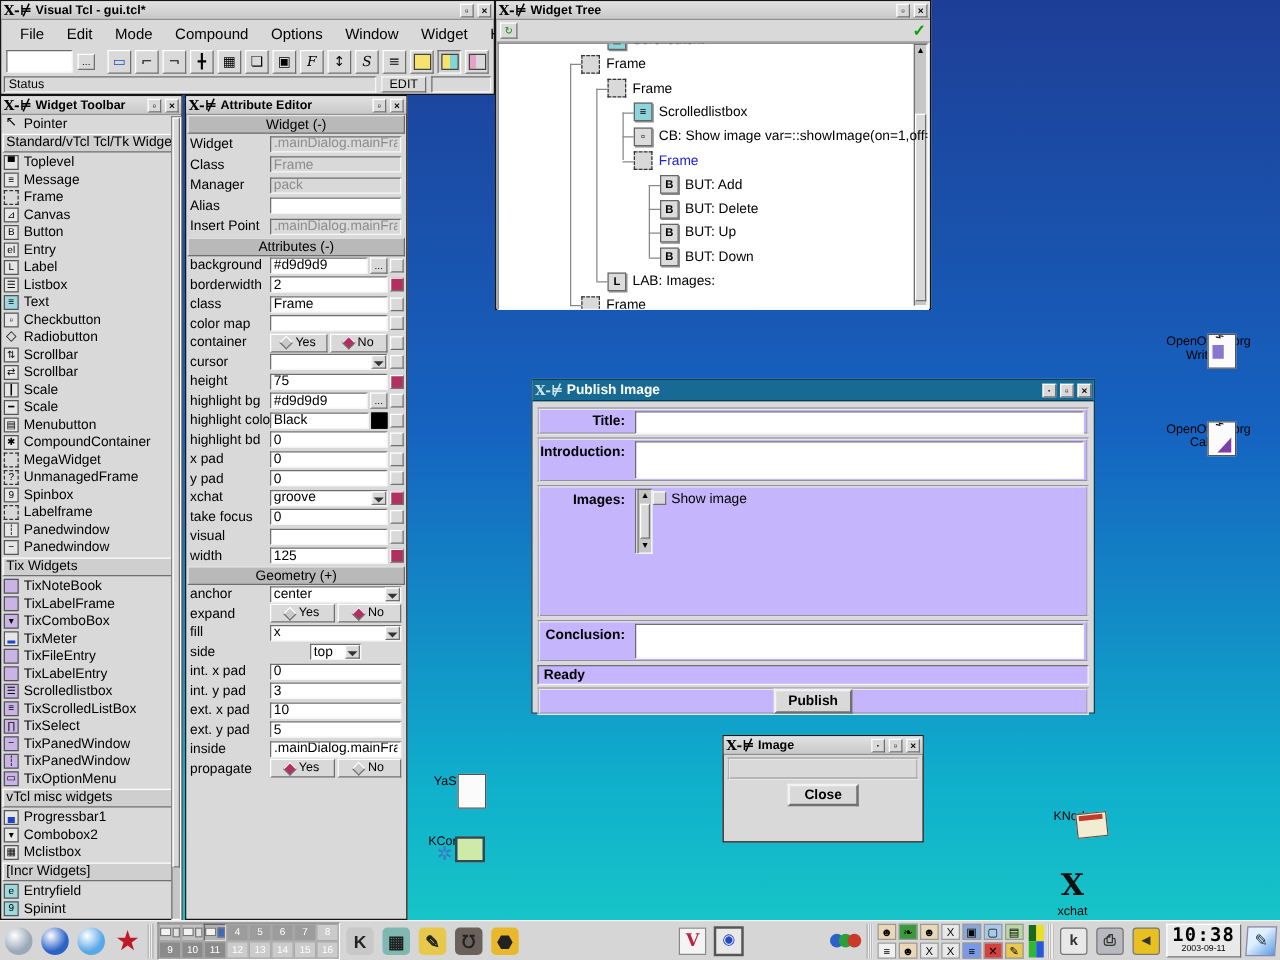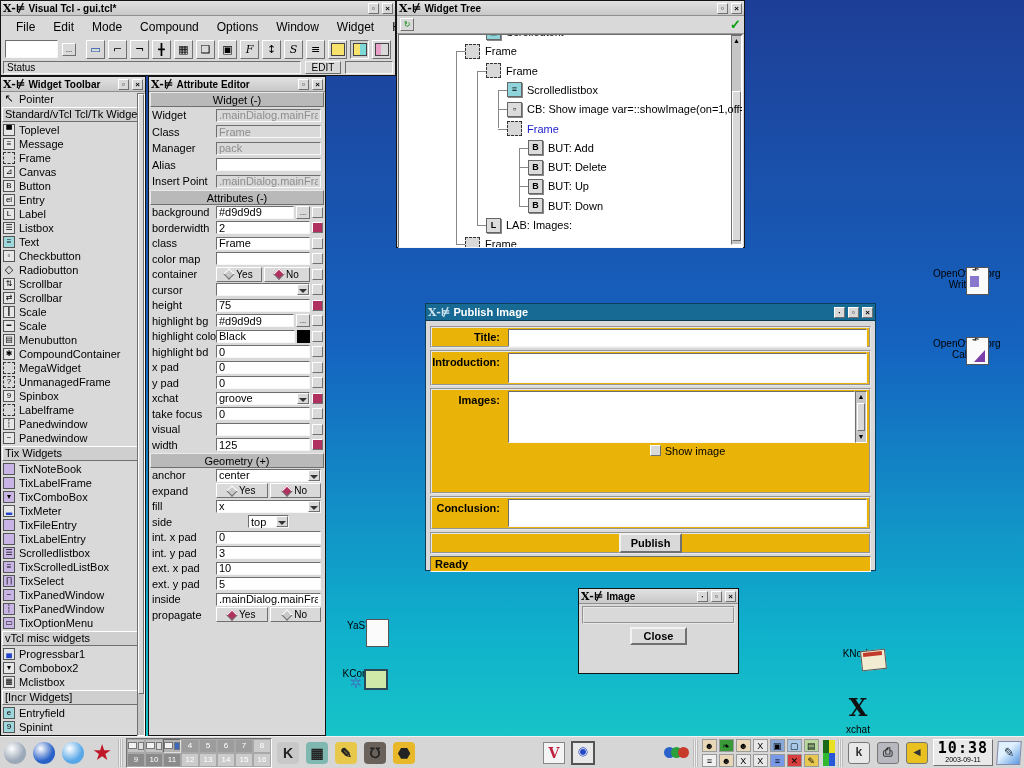--- a/index.html
+++ b/index.html
@@ -77,21 +77,21 @@
   .swatch{width:13px;height:13px;border:1px solid #000;box-sizing:border-box;flex:0 0 auto}
   
   .treerow{position:absolute;display:flex;align-items:center;gap:5px;font-size:11px;white-space:nowrap;height:18px}
   .treerow.sel{color:#2222cc}
   .ticon{width:15px;height:15px;box-sizing:border-box;border:1px solid #666;background:#dcdcdc;
     font-size:9px;font-weight:bold;text-align:center;line-height:13px;flex:0 0 auto;box-shadow:1px 1px 0 #888}
   .ticon.dash{border:1px dashed #333;background:#d9d9d9;box-shadow:none}
   .ticon.cyn{background:#8fd4da}
   .tline{position:absolute;background:#888}
   
-  .prow{margin:2px 4px;background:#eab308;display:flex;box-sizing:border-box}
+  .prow{margin:2px 4px;background:#c4b5fd;display:flex;box-sizing:border-box}
   .plbl{width:74px;flex:0 0 auto;text-align:right;font-weight:bold;font-size:11px;padding:4px 6px 0 0;box-sizing:border-box}
   .pbtn{background:#d9d9d9;border:2px solid;border-color:#f2f2f2 #707070 #707070 #f2f2f2;
     font-weight:bold;font-size:11px;text-align:center;padding:2px 10px}
   .handle{position:absolute;width:5px;height:5px;background:#000}
   
   .dicon{position:absolute;width:58px;text-align:center;color:#000}
   .dicon .img{width:30px;height:30px;margin:0 auto;position:relative}
   .dicon .cap{font-size:10px;line-height:11px;margin-top:2px}
   .page{position:absolute;left:4px;top:1px;width:21px;height:26px;background:#fbfbfb;border:1px solid #555}
   
@@ -752,43 +752,43 @@
       <div class="prow groove" style="height:22px">
         <span class="plbl" style="padding-top:3px">Title:</span>
         <span class="entry s" style="flex:1;height:16px;margin:1px 2px"></span>
       </div>
       <div class="prow groove" style="height:36px">
         <span class="plbl">Introduction:</span>
         <span class="entry s" style="flex:1;margin:1px 2px"></span>
       </div>
       <div class="prow groove" style="height:106px">
         <span class="plbl">Images:</span>
-        <div style="flex:1;display:flex;flex-direction:column;margin:1px 2px">
+        <div style="flex:1;display:flex;flex-direction:row;margin:1px 2px">
           <div style="display:flex;height:52px">
             <span class="entry s" style="flex:1"></span>
             <span class="scroll" style="position:relative;width:12px;height:52px;display:block">
               <span style="display:block;text-align:center;font-size:7px;line-height:10px">▲</span>
               <span class="thumbv" style="left:1px;top:11px;width:8px;height:28px"></span>
               <span style="display:block;position:absolute;bottom:0;width:100%;text-align:center;font-size:7px;line-height:10px">▼</span>
             </span>
           </div>
           <div style="height:15px;display:flex;align-items:center;justify-content:center;gap:4px">
             <span class="flagbox"></span>
             <span style="font-size:11px">Show image</span>
           </div>
         </div>
       </div>
       <div class="prow groove" style="height:34px">
         <span class="plbl">Conclusion:</span>
         <span class="entry s" style="flex:1;margin:1px 2px"></span>
       </div>
+      <div class="prow s" style="height:16px;font-size:11px;font-weight:bold;padding:1px 4px">Ready</div>
       <div class="prow groove" style="height:22px;justify-content:center;align-items:center">
         <span class="pbtn">Publish</span>
       </div>
-      <div class="prow s" style="height:16px;font-size:11px;font-weight:bold;padding:1px 4px">Ready</div>
     </div>
   </div>
 
   <div class="win" id="imgwin" style="left:578px;top:588px;width:161px;height:86px">
     <div class="tbar">
       <span class="xlogo">X-⊭</span>
       <span class="ttl">Image</span>
       <span class="wbtn">·</span>
       <span class="wbtn">▫</span>
       <span class="wbtn">×</span>

